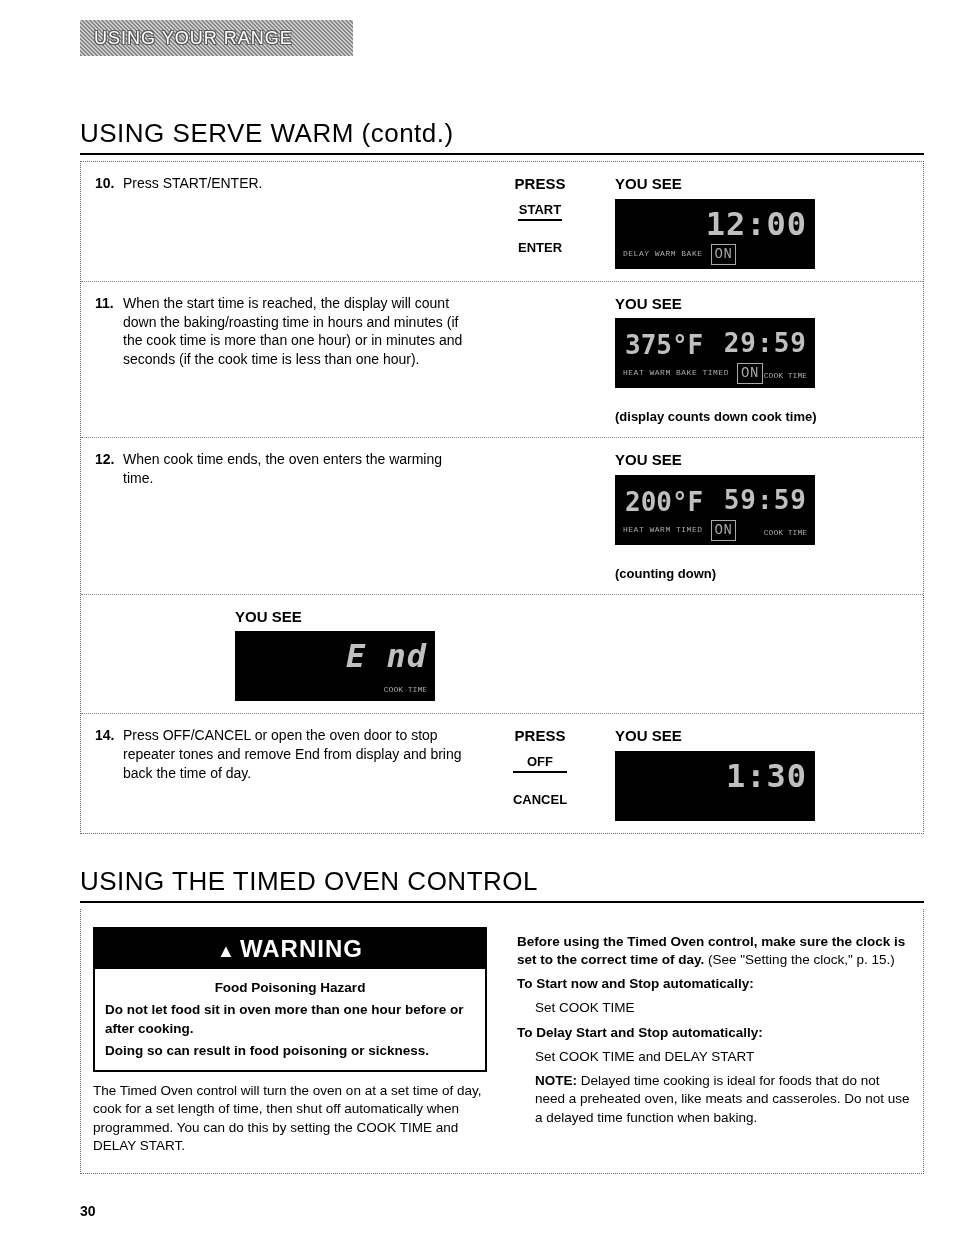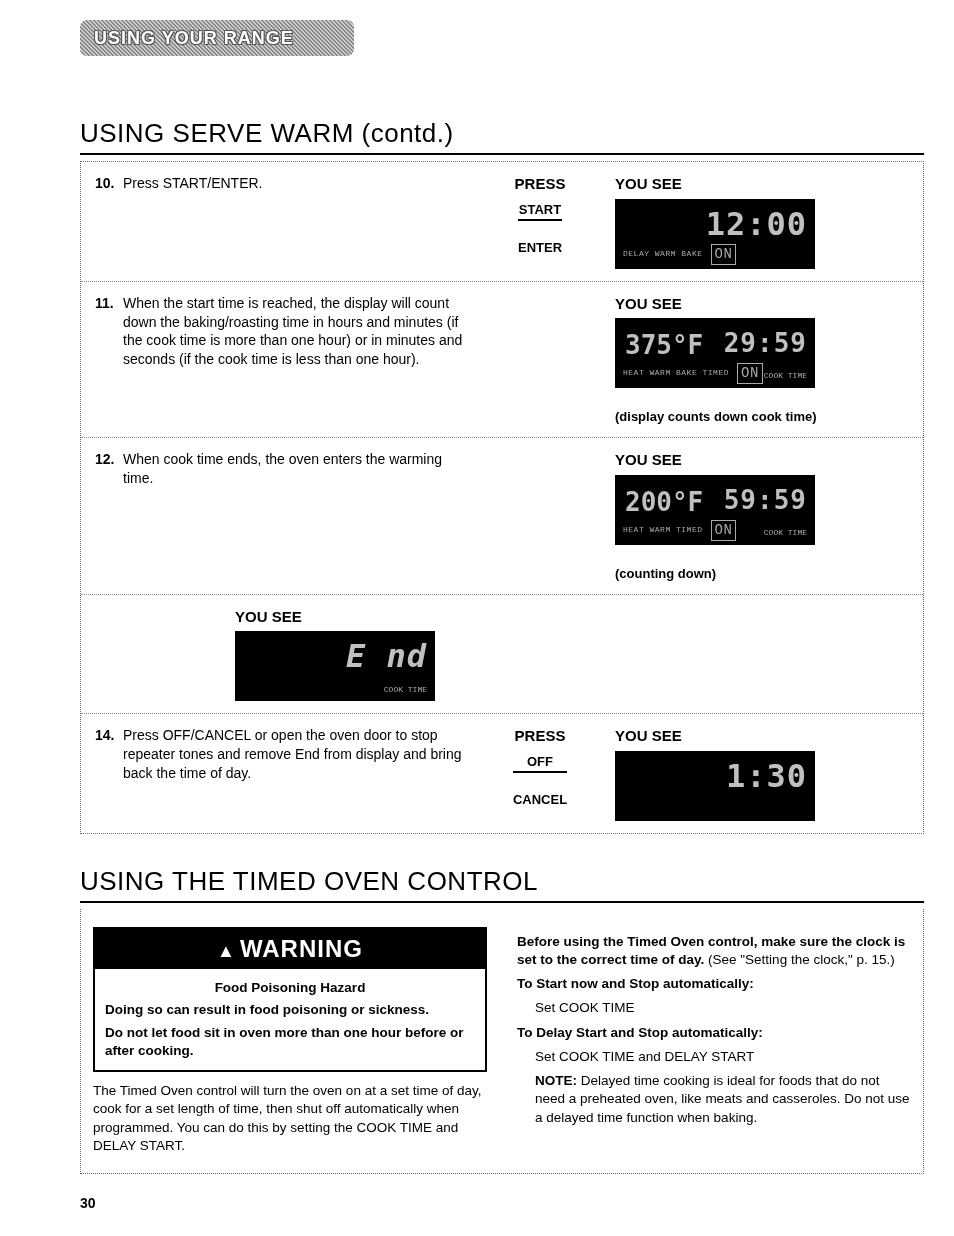--- a/index.html
+++ b/index.html
@@ -10,27 +10,26 @@
     padding: 20px 30px 20px 80px;
     width: 844px;
     font-size: 14px;
     line-height: 1.35;
   }
   .chapter-tag {
     display: inline-block;
     background: linear-gradient(45deg, #888 25%, #ccc 25%, #ccc 50%, #888 50%, #888 75%, #ccc 75%);
     background-size: 4px 4px;
     color: #fff;
-    font-weight: bold;
+    font-weight: normal;
     font-size: 18px;
     padding: 6px 60px 6px 14px;
     letter-spacing: 1px;
     text-shadow: 1px 1px 0 #555, -1px -1px 0 #555, 1px -1px 0 #555, -1px 1px 0 #555;
     margin-bottom: 30px;
-    border-radius: 7px;
   }
   h1 {
     font-size: 26px;
     font-weight: 400;
     margin: 30px 0 6px 0;
     letter-spacing: 0.5px;
     border-bottom: 2px solid #000;
     padding-bottom: 2px;
   }
   .panel {
@@ -78,21 +77,21 @@
   .leftc, .rightc { flex: 1; }
   .warn-box { border: 2px solid #000; margin-bottom: 10px; }
   .warn-hdr {
     background: #000; color: #fff; font-weight: 900; font-size: 24px;
     text-align: center; padding: 4px 0; letter-spacing: 1px;
   }
   .warn-hdr::before { content: "▲"; font-size: 18px; margin-right: 4px; }
   .warn-body { padding: 6px 10px; font-size: 13.5px; }
   .warn-body p { margin: 4px 0; }
   .b { font-weight: 900; }
-  .pagenum { font-weight: 900; margin-top: 20px; font-size: 14px; }
+  .pagenum { font-weight: 900; margin-top: 28px; font-size: 14px; }
   .step-line { display:flex;justify-content:flex-end; }
   .step-line .num { flex: 0 0 28px; font-weight:900;}
   .step-line .txt { flex:1; }
   .temp-prefix { position:absolute; left:10px; top:10px; font-size:26px; font-weight:bold; font-family:monospace;}
   .para { margin: 6px 0; font-size: 13.5px; }
 </style>
 </head>
 <body>
 
 
@@ -208,22 +207,22 @@
 
 <h1>USING THE TIMED OVEN CONTROL</h1>
 
 <div class="panel" style="border-top:none; padding:8px 12px 12px 12px;">
 <div class="twocol">
   <div class="leftc">
     <div class="warn-box">
       <div class="warn-hdr">WARNING</div>
       <div class="warn-body">
         <p class="b" style="text-align:center;">Food Poisoning Hazard</p>
+        <p class="b">Do not let food sit in oven more than one hour before or after cooking.</p>
         <p class="b">Doing so can result in food poisoning or sickness.</p>
-        <p class="b">Do not let food sit in oven more than one hour before or after cooking.</p>
       </div>
     </div>
     <p class="para">The Timed Oven control will turn the oven on at a set time of day, cook for a set length of time, then shut off automatically when programmed. You can do this by setting the COOK TIME and DELAY START.</p>
   </div>
   <div class="rightc">
     <p class="para"><span class="b">Before using the Timed Oven control, make sure the clock is set to the correct time of day.</span><span> (See "Setting the clock," p. 15.)</span></p>
     <p class="para b">To Start now and Stop automatically:</p>
     <p class="para" style="margin-left:18px;">Set COOK TIME</p>
     <p class="para b">To Delay Start and Stop automatically:</p>
     <p class="para" style="margin-left:18px;">Set COOK TIME and DELAY START</p>

